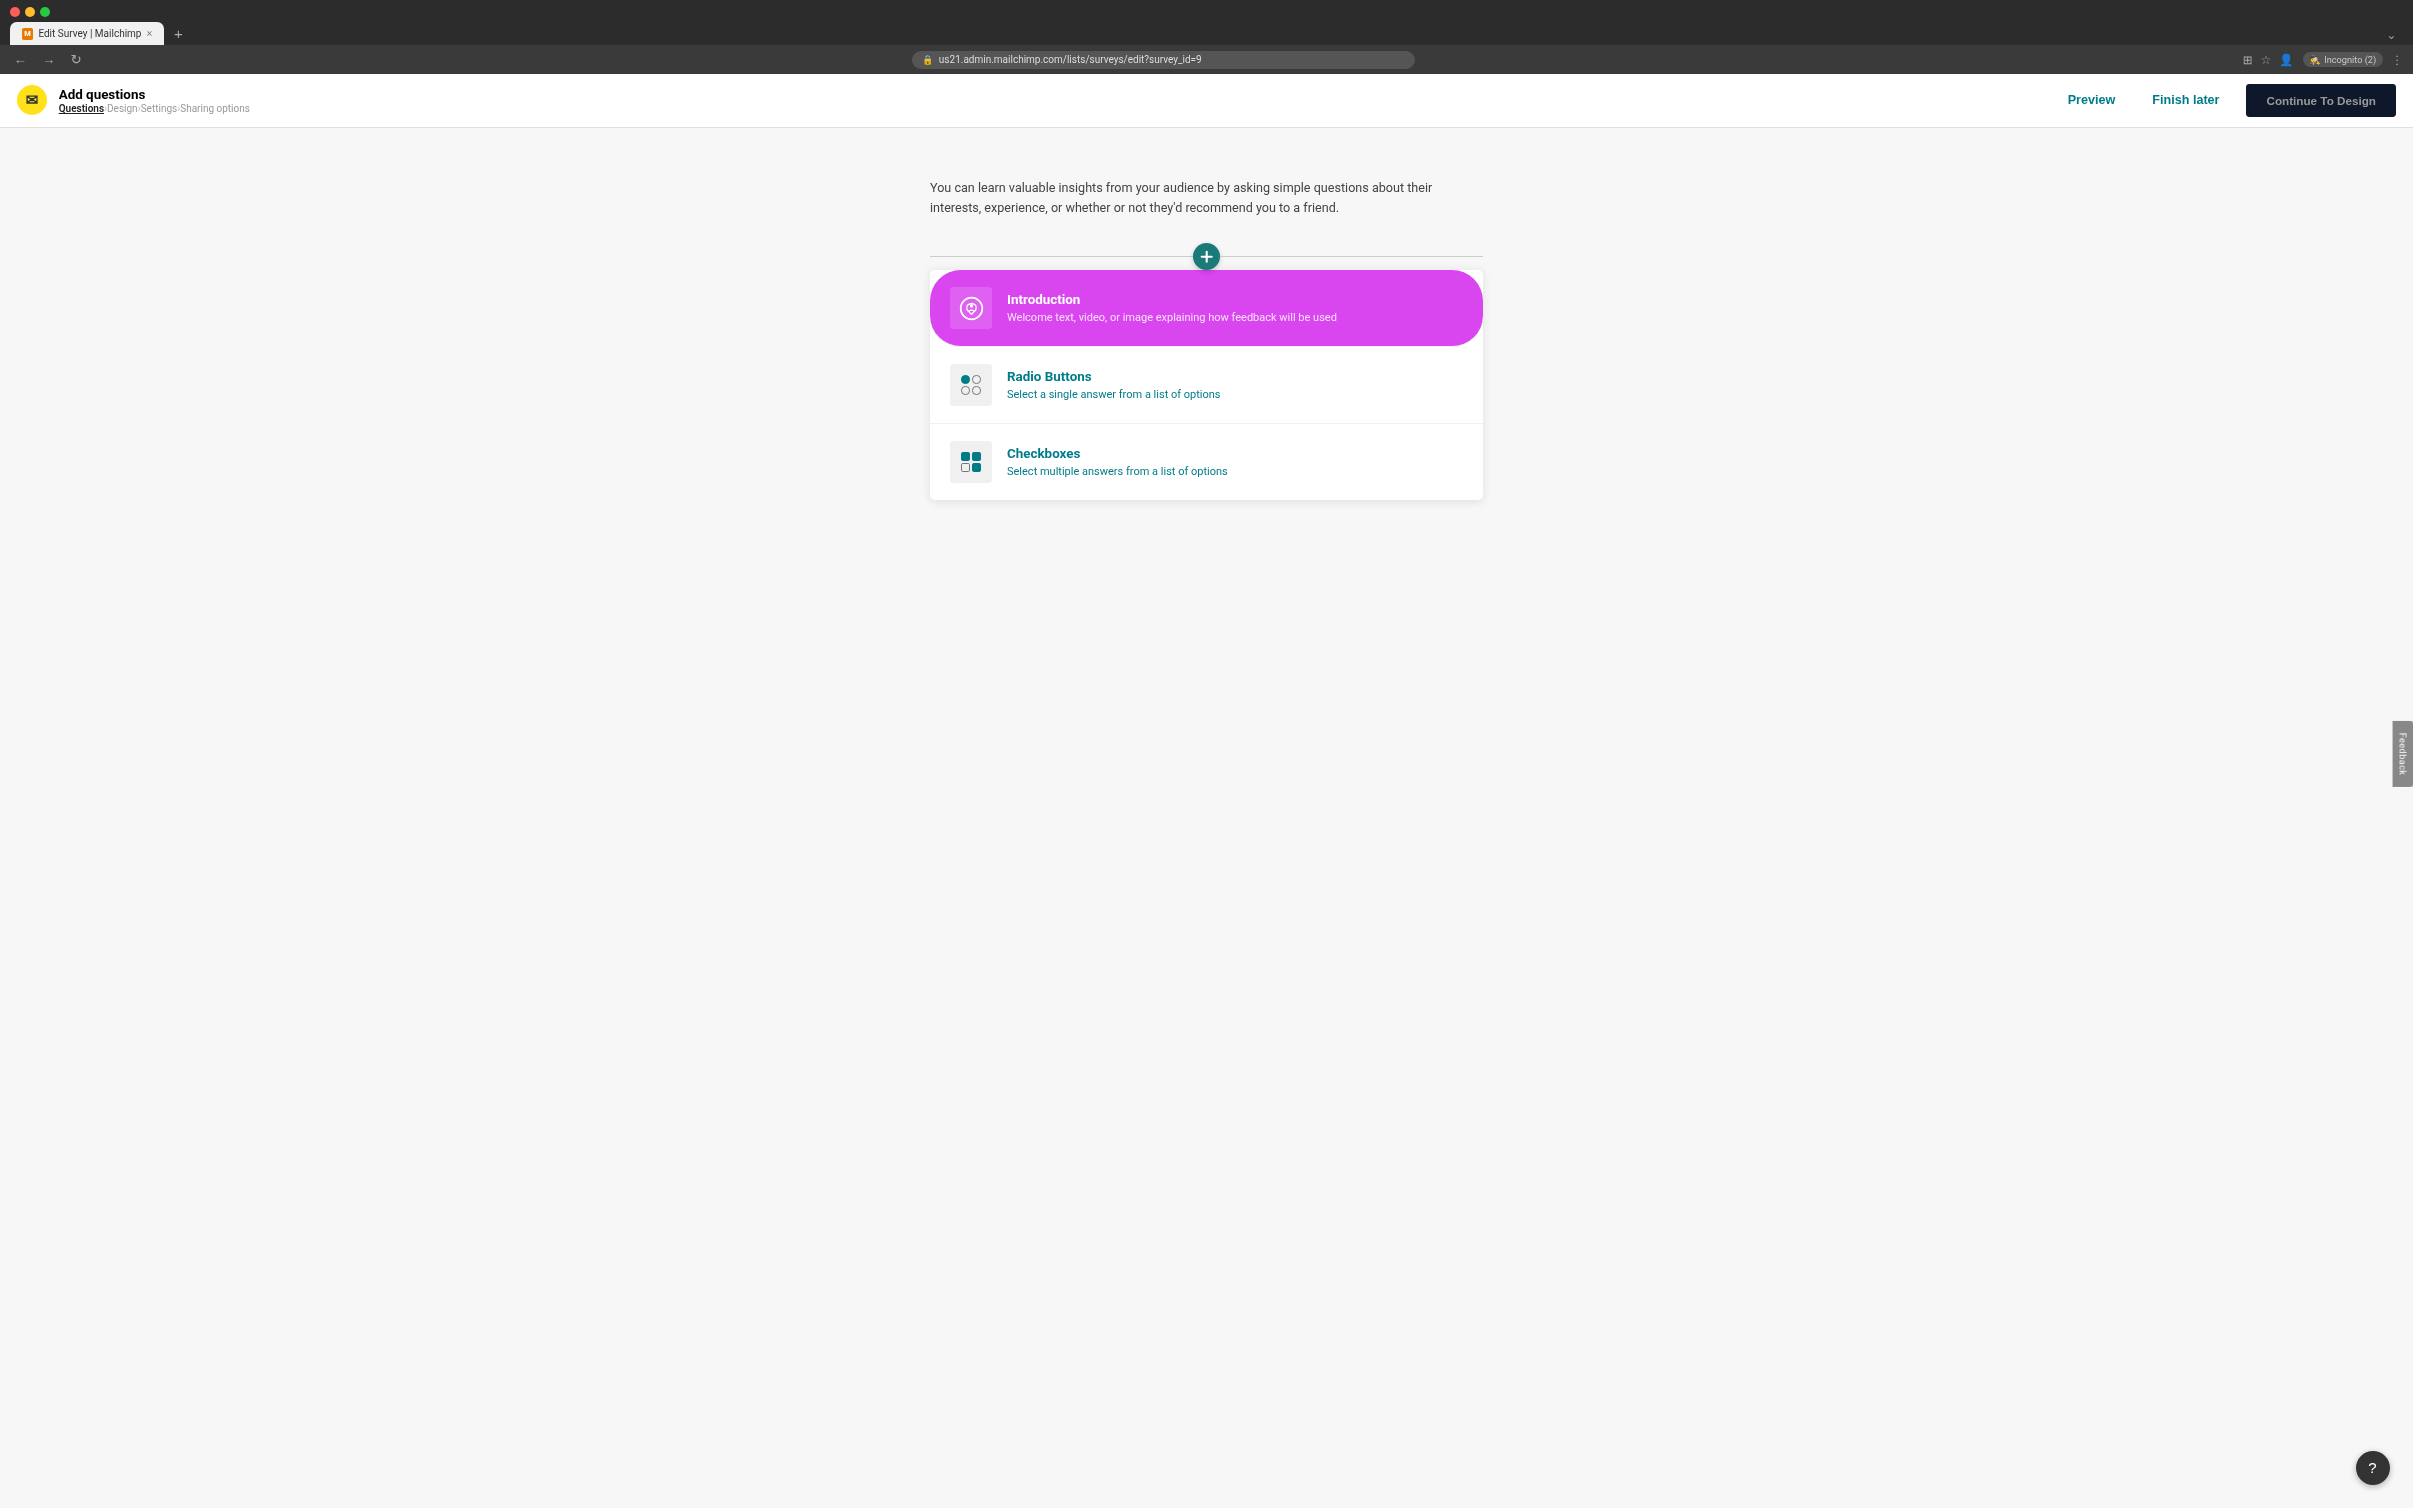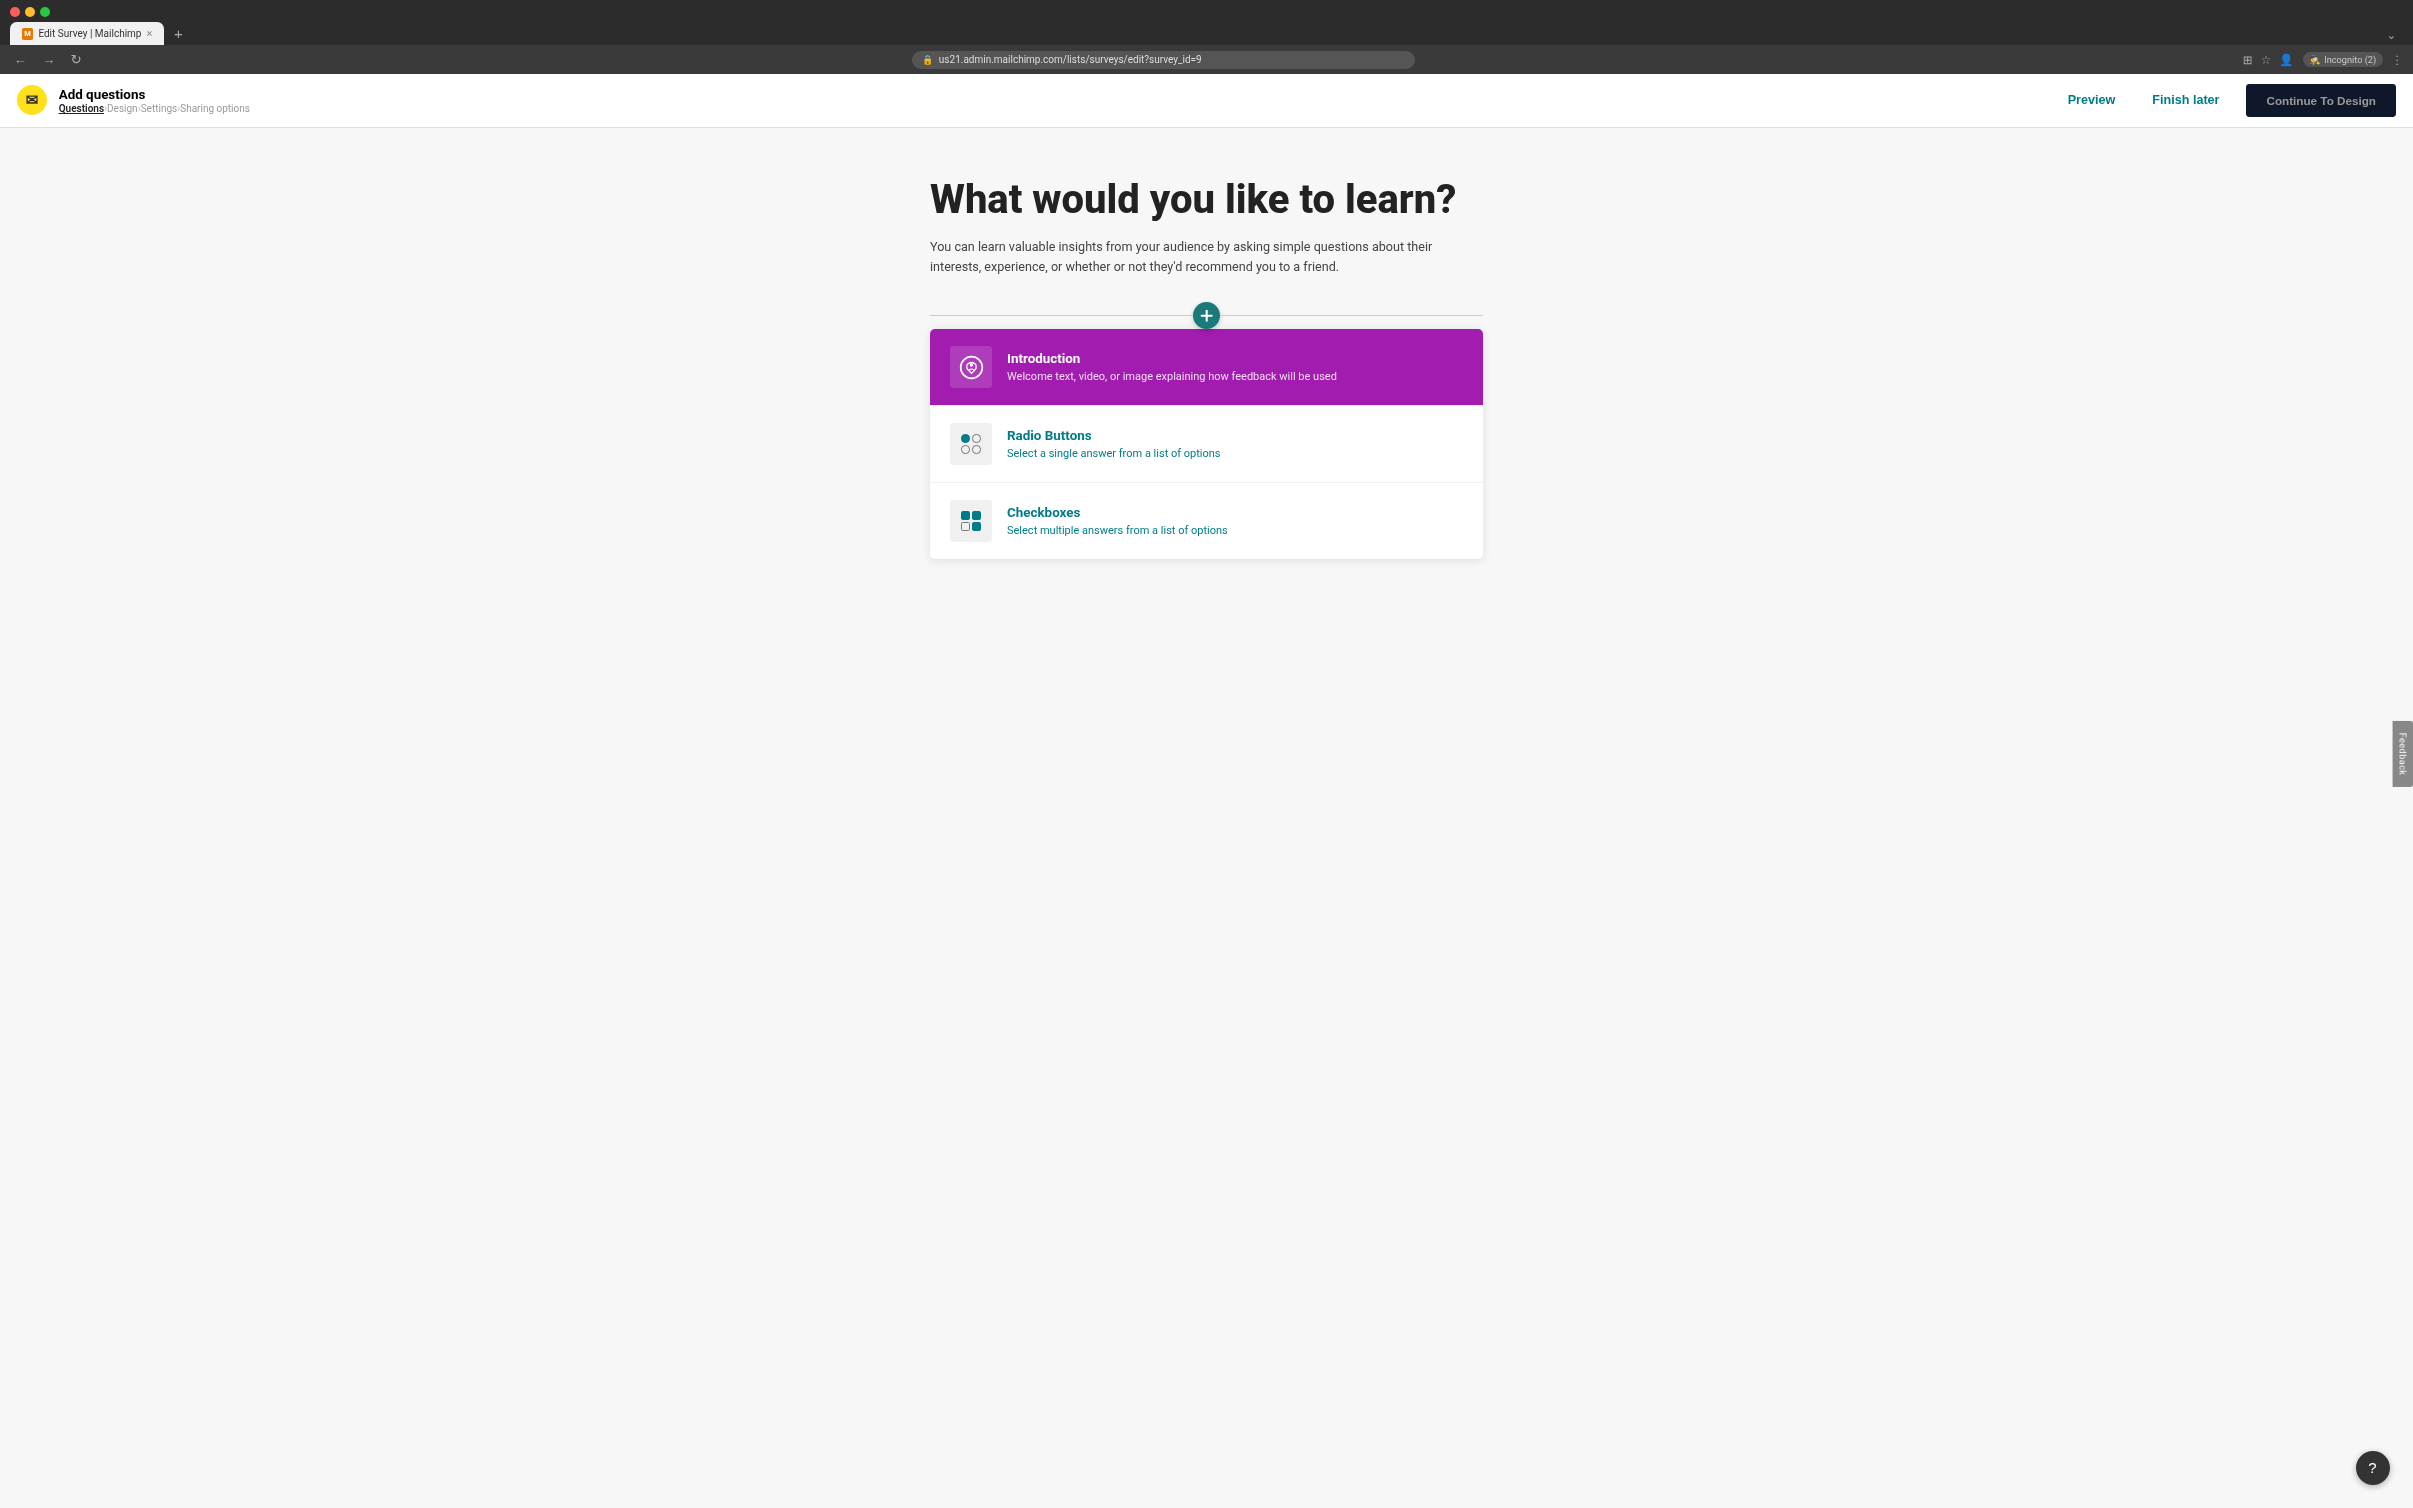--- a/index.html
+++ b/index.html
@@ -255,22 +255,23 @@
       align-items: center;
       padding: 17px 20px;
       cursor: pointer;
       border-bottom: 0.8px solid #f0f0f0;
       transition: background 0.15s;
     }
     .question-type-item:last-child {
       border-bottom: none;
     }
     .question-type-item.highlighted {
-      background: #a21caf;
+      background: #d946ef;
       color: white;
+      border-radius: 31px;
     }
     .question-type-icon {
       width: 42px; height: 42px;
       border-radius: 3.4px;
       background: rgba(255,255,255,0.15);
       display: flex;
       align-items: center;
       justify-content: center;
       flex-shrink: 0;
       margin-right: 15px;
@@ -430,21 +431,20 @@
     </div>
   </div>
   <div class="header-right">
     <button class="btn-preview">Preview</button>
     <button class="btn-finish-later">Finish later</button>
     <button class="btn-continue">Continue To Design</button>
   </div>
 </header>
 
 <main class="main-content">
-  <h2 class="page-headline">What would you like to learn?</h2>
   <p class="page-description">You can learn valuable insights from your audience by asking simple questions about their interests, experience, or whether or not they'd recommend you to a friend.</p>
 
   <div class="add-divider">
     <div class="divider-line"></div>
     <button class="add-btn-circle">
       <svg width="13.4" height="13.4" viewBox="0 0 16 16" fill="none">
         <path d="M8 2v12M2 8h12" stroke="white" stroke-width="2.5" stroke-linecap="round"></path>
       </svg>
     </button>
     <div class="divider-line"></div>

